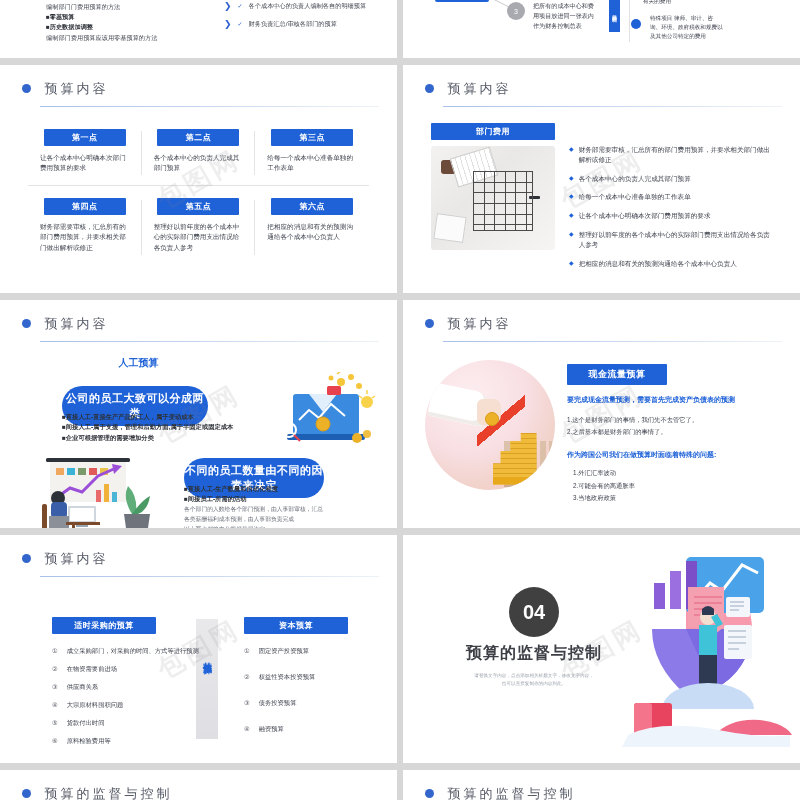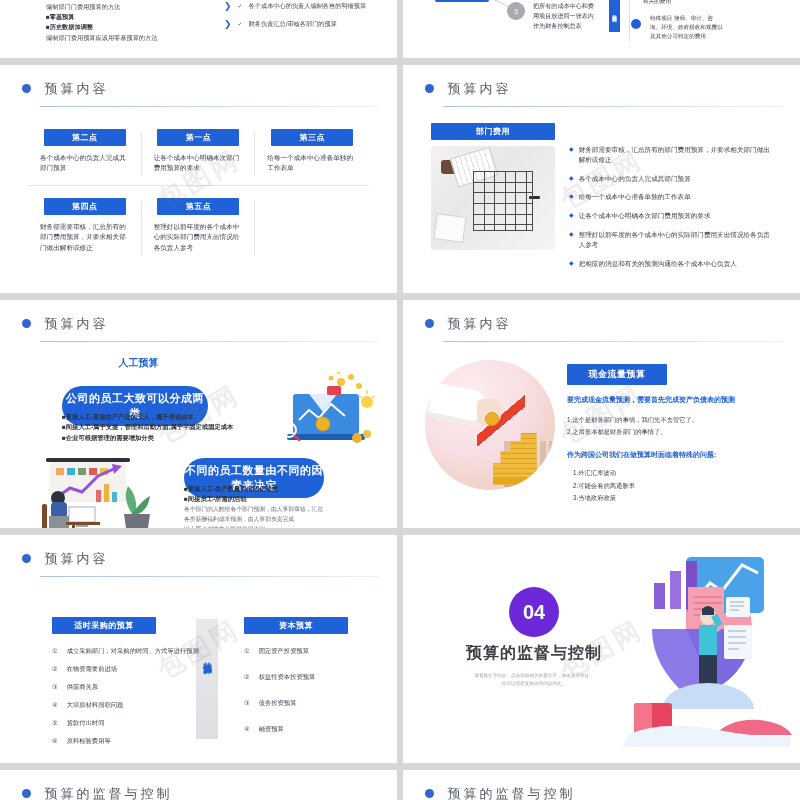--- a/index.html
+++ b/index.html
@@ -157,21 +157,21 @@
     position:absolute; left:50%; top:36px; transform:translateX(-50%);
     writing-mode:vertical-rl; font-size:9px; font-weight:bold; color:#1f62d8;
     letter-spacing:1px;
   }
 
   
   .f-slide { background:#fff; }
   .f-left { position:absolute; left:46px; top:52px; width:170px; text-align:center; }
   .f-num {
     width:50px; height:50px; border-radius:50%;
-    background:#6d28d9; color:#fff; font-size:20px; font-weight:bold;
+    background:#404040; color:#fff; font-size:20px; font-weight:bold;
     display:flex; align-items:center; justify-content:center; margin:0 auto 6px auto;
   }
   .f-title { font-size:16px; font-weight:bold; color:#3c3f46; letter-spacing:1px; }
   .f-sub { font-size:4.6px; color:#9aa0aa; line-height:1.8; margin-top:8px; padding:0 24px; }
   .f-art { position:absolute; right:4px; top:4px; width:230px; height:212px; }
 
   
   .wm {
     position:absolute; inset:0; pointer-events:none; z-index:5;
     display:flex; align-items:center; justify-content:center;
@@ -228,43 +228,47 @@
   </div>
 
   <div class="slide h-std">
     <div class="s-head">
       <span class="dot"></span>
       <span class="htxt">预算内容</span>
       <div class="rule"></div>
     </div>
     <div class="six-wrap">
       <div class="six-cell">
+        <div class="tag">第一点</div>
+        <p>让各个成本中心明确本次部门费用预算的要求</p>
+        <span class="six-divider-v"></span>
+      </div>
+      <div class="six-cell">
         <div class="tag">第二点</div>
         <p>各个成本中心的负责人完成其部门预算</p>
-        <span class="six-divider-v"></span>
-      </div>
-      <div class="six-cell">
-        <div class="tag">第一点</div>
-        <p>让各个成本中心明确本次部门费用预算的要求</p>
         <span class="six-divider-v"></span>
       </div>
       <div class="six-cell">
         <div class="tag">第三点</div>
         <p>给每一个成本中心准备单独的工作表单</p>
       </div>
       <div class="six-row-rule"></div>
       <div class="six-cell">
         <div class="tag">第四点</div>
         <p>财务部需要审核，汇总所有的部门费用预算，并要求相关部门做出解析或修正</p>
         <span class="six-divider-v"></span>
       </div>
       <div class="six-cell">
         <div class="tag">第五点</div>
         <p>整理好以前年度的各个成本中心的实际部门费用支出情况给各负责人参考</p>
         <span class="six-divider-v"></span>
+      </div>
+      <div class="six-cell">
+        <div class="tag">第六点</div>
+        <p>把相应的消息和有关的预测沟通给各个成本中心负责人</p>
       </div>
     </div>
     <div class="wm">
         <span>包图网</span>
       </div>
   </div>
 
   <div class="slide h-std">
     <div class="s-head">
       <span class="dot"></span>

